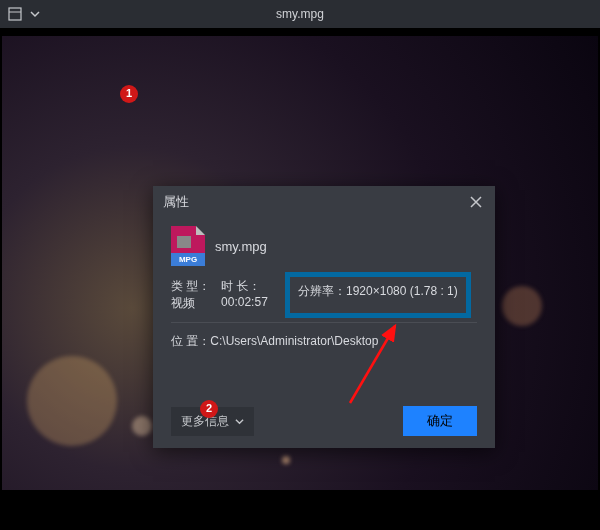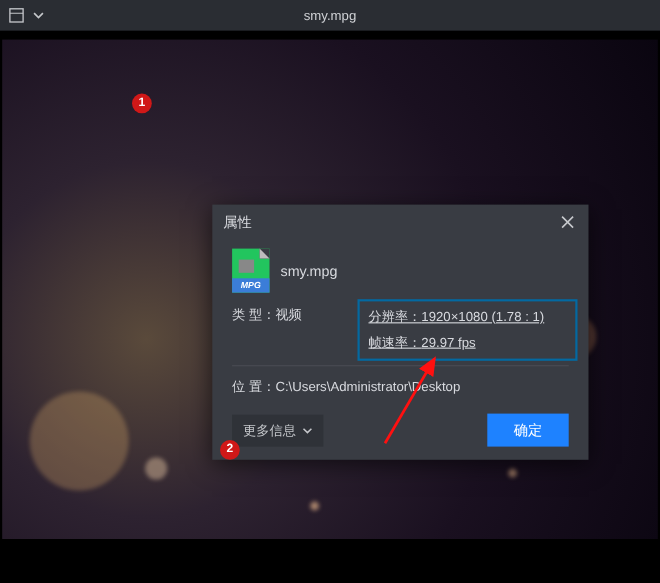--- a/index.html
+++ b/index.html
@@ -67,25 +67,24 @@
     color: #fff;
     font-size: 11px;
     font-weight: bold;
     display: flex; align-items: center; justify-content: center;
     flex-shrink: 0;
     margin-top: 2px;
   }
   .dialog {
     position: absolute;
     left: 153px; top: 158px;
-    width: 342px; height: 232px;
+    width: 342px; height: 262px;
     background: #393c43;
     color: #d8dadf;
     box-shadow: 0 4px 20px rgba(0,0,0,0.6);
-    margin-left: 40px;
   }
   .dialog-header {
     height: 32px;
     display: flex;
     align-items: center;
     justify-content: space-between;
     padding: 0 10px;
     font-size: 13px;
   }
   .dialog-close {
@@ -98,25 +97,24 @@
     padding: 8px 18px 12px 18px;
   }
   .file-row {
     display: flex;
     align-items: center;
     gap: 10px;
     margin-bottom: 12px;
   }
   .file-icon {
     width: 34px; height: 40px;
-    background: #22c55e;
+    background: #be185d;
     position: relative;
     display: flex;
     flex-direction: column;
-    font-style: italic;
   }
   .file-icon .fold {
     position: absolute;
     top: 0; right: 0;
     width: 0; height: 0;
     border-left: 9px solid #bdbdbd;
     border-top: 9px solid #393c43;
   }
   .file-icon .mpg-band {
     position: absolute;
@@ -134,31 +132,30 @@
     top: 10px; left: 6px;
     width: 14px; height: 12px;
     background: #888;
   }
   .info-grid {
     display: flex;
     gap: 12px;
   }
   .info-col {
     display: flex;
-    flex-direction: column;
+    flex-direction: row;
     gap: 6px;
     font-size: 12px;
   }
   .info-col.left { width: 110px; }
   .info-col.right { flex: 1; }
   .highlight-box {
-    border: 2px solid #0369a1;
+    border: 5px solid #0369a1;
     padding: 6px 8px;
     margin: -6px -8px;
-    text-decoration: underline;
   }
   .footer {
     position: absolute;
     bottom: 12px; left: 18px; right: 18px;
     display: flex;
     align-items: center;
     justify-content: space-between;
     gap: 36px;
   }
   .more-info {
@@ -166,21 +163,21 @@
     color: #c5c7cb;
     font-size: 12px;
     padding: 6px 10px;
     display: flex;
     align-items: center;
     gap: 6px;
     cursor: pointer;
   }
   .ok-btn {
     background: #1e82ff;
-    color: #ffffff;
+    color: #000000;
     font-size: 13px;
     padding: 6px 24px;
     cursor: pointer;
   }
   .arrow {
     position: absolute;
     pointer-events: none;
   }
   .divider {
     height: 1px;
@@ -236,25 +233,25 @@
           <div class="fold"></div>
           <div class="film"></div>
           <div class="mpg-band">MPG</div>
         </div>
         <span style="font-size:13px">smy.mpg</span>
       </div>
 
       <div class="info-grid">
         <div class="info-col left">
           <div><span>类 型：</span><span>视频</span></div>
+          <div><span>时 长：</span><span>00:02:57</span></div>
         </div>
         <div class="info-col right">
           <div class="highlight-box">
             <div style="margin-bottom:6px"><span>分辨率：</span><span>1920×1080 (1.78 : 1)</span></div>
-            <div><span>帧速率：</span><span>29.97 fps</span></div>
           </div>
         </div>
       </div>
 
       <div class="divider"></div>
 
       <div class="info-col" style="gap:6px">
         <div><span>位 置：</span><span>C:\Users\Administrator\Desktop</span></div>
       </div>
     </div>

